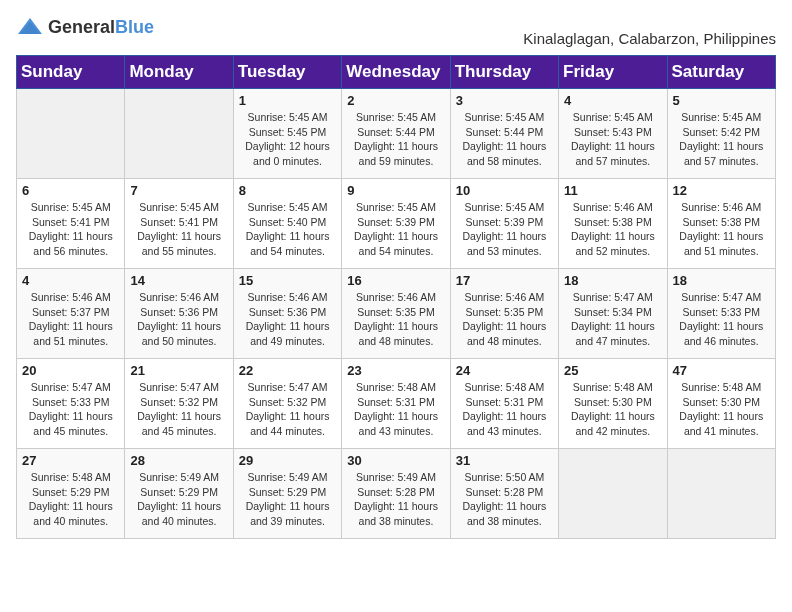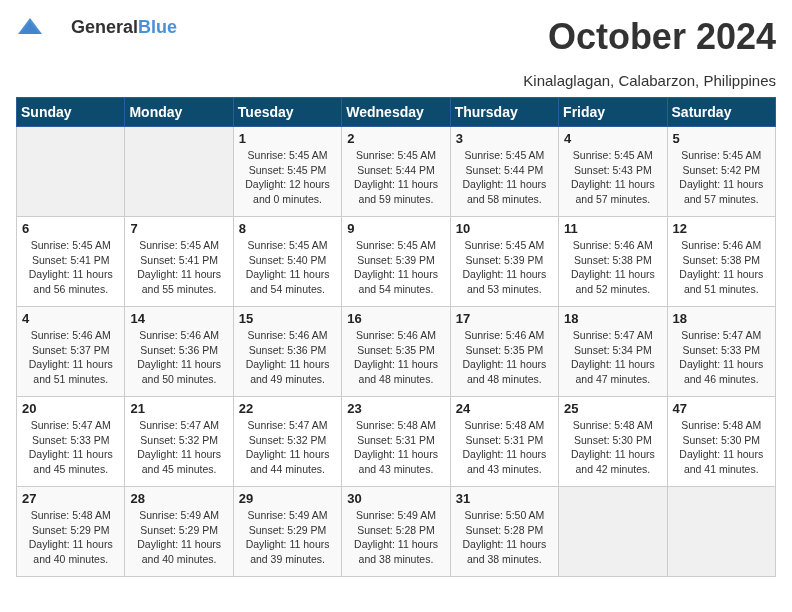--- a/index.html
+++ b/index.html
@@ -18,21 +18,20 @@
     }
     .logo {
       display: flex;
       align-items: center;
       gap: 4px;
     }
     .logo-text-general {
       font-size: 18px;
       font-weight: bold;
       color: #333;
-      margin-left: 23px;
     }
     .logo-text-blue {
       font-size: 18px;
       font-weight: bold;
       color: #4a90d9;
     }
     .logo-icon {
       width: 28px;
       height: 22px;
     }
@@ -48,25 +47,25 @@
       font-size: 15px;
       color: #333;
       margin-top: 14px;
     }
     table {
       width: 100%;
       border-collapse: collapse;
       font-size: 11px;
     }
     thead tr th {
-      background-color: #0c4a6e;
+      background-color: #4c1d95;
       color: #fff;
       padding: 6px 4px;
       text-align: left;
-      font-size: 14px;
+      font-size: 17px;
       font-weight: bold;
       border: 1px solid #2a5a9f;
       margin-left: 23px;
     }
     tbody tr td {
       border: 1px solid #ccc;
       vertical-align: top;
       padding: 4px 5px;
       width: 108px;
       height: 90px;
@@ -99,21 +98,20 @@
   <div class="logo">
     <svg class="logo-icon" viewBox="0 0 28 22" xmlns="http://www.w3.org/2000/svg">
       <polygon points="14,2 26,18 2,18" fill="#4a90d9"></polygon>
       <polygon points="14,6 24,18 4,18" fill="#3a7abf" opacity="0.5"></polygon>
     </svg>
     <div>
       <span class="logo-text-general">General</span><span class="logo-text-blue">Blue</span>
     </div>
   </div>
   <div class="title-area">
-    <div class="month-title">October 2024</div>
     <div class="location-title">Kinalaglagan, Calabarzon, Philippines</div>
   </div>
 </div>
 
 <table>
   <thead>
     <tr id="weekday-header">
         <th>Sunday</th>
         <th>Monday</th>
         <th>Tuesday</th>

